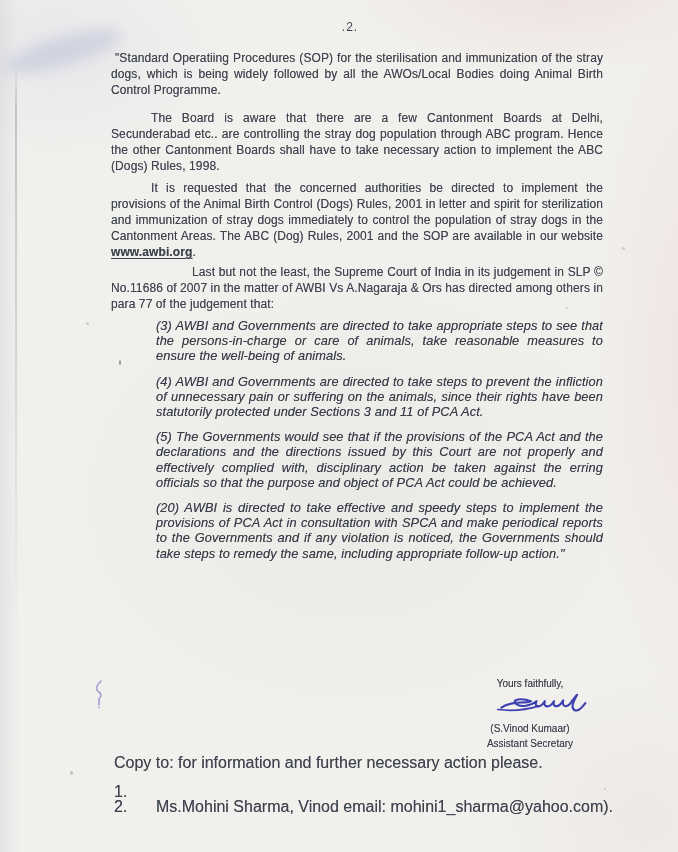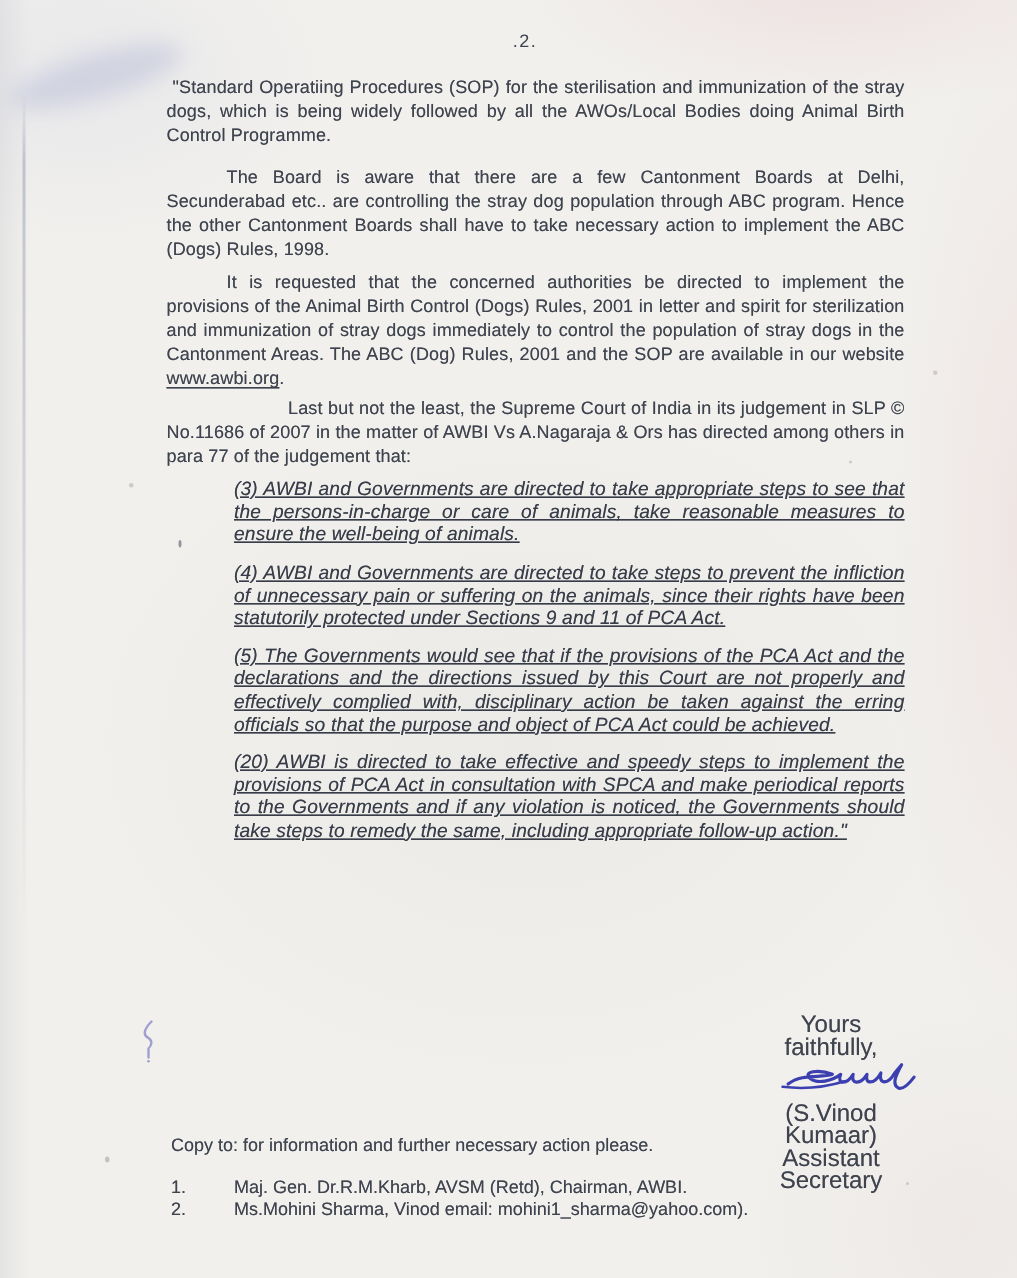--- a/index.html
+++ b/index.html
@@ -44,36 +44,36 @@
     font-size:12px; line-height:16px; text-align:justify;
     letter-spacing:0.1px; text-shadow:0 0 0.3px rgba(62,67,78,0.6);
   }
   .content p { margin:0; }
   .p1 { text-indent:4px;  margin-bottom:12px !important; }
   .p2 { text-indent:40px; margin-bottom:8px  !important; }
   .p3 { text-indent:40px; margin-bottom:6px  !important; }
   .p4 { text-indent:40px; margin-bottom:4px  !important; }
   .p5 { text-indent:81px; margin-bottom:6px  !important; }
   .p6 { margin-top:8px !important; }
-  .weblink { text-decoration:underline; text-underline-offset:2px; cursor:pointer; }
+  .weblink { text-decoration:underline; text-underline-offset:2px; cursor:pointer;font-weight:bold; }
   .quote {
     margin:0 0 10px 45px !important;
     font-style:italic; font-size:12.8px; line-height:15.2px;
-    color:#373c48; text-align:justify;text-decoration:underline;
+    color:#373c48; text-align:justify;
   }
   .closing {
-    position:absolute; left:502px; top:676px; width:104px;
-    text-align:center; font-size:16px; line-height:15px;
+    position:absolute; left:478px; top:676px; width:104px;
+    text-align:center; font-size:10px; line-height:15px;
     text-shadow:0 0 0.3px rgba(62,67,78,0.6);
   }
   .signature-wrap { height:24px; margin:1px 0 1px 14px; width:100px; }
   .pen-mark { position:absolute; left:92px; top:680px; width:14px; height:30px; opacity:0.85; }
   .copy-block {
     position:absolute; left:114px; top:755px; right:60px;
-    font-size:12px; line-height:16px;
+    font-size:16px; line-height:16px;
     text-shadow:0 0 0.3px rgba(62,67,78,0.6);
   }
   .copy-list { margin-top:13px; }
   .copy-item { display:flex; line-height:15px; }
   .copy-item .num { width:42px; flex:0 0 42px; }
 </style>
 </head>
 <body>
 
 <div class="page">
@@ -94,42 +94,41 @@
 
   <div class="page-number">.2.</div>
 
   <div class="content">
     <p class="p1">"Standard Operatiing Procedures (SOP) for the sterilisation and immunization of the stray dogs, which is being widely followed by all the AWOs/Local Bodies doing Animal Birth Control Programme.</p>
     <p class="p3">The Board is aware that there are a few Cantonment Boards at Delhi, Secunderabad etc.. are controlling the stray dog population through ABC program. Hence the other Cantonment Boards shall have to take necessary action to implement the ABC (Dogs) Rules, 1998.</p>
     <p class="p4"><span>It is requested that the concerned authorities be directed to implement the provisions of the Animal Birth Control (Dogs) Rules, 2001 in letter and spirit for sterilization and immunization of stray dogs immediately to control the population of stray dogs in the Cantonment Areas. The ABC (Dog) Rules, 2001 and the SOP are available in our website </span><span class="weblink">www.awbi.org</span><span>.</span></p>
     <p class="p5">Last but not the least, the Supreme Court of India in its judgement in SLP © No.11686 of 2007 in the matter of AWBI Vs A.Nagaraja &amp; Ors has directed among others in para 77 of the judgement that:</p>
 
     <p class="quote">(3) AWBI and Governments are directed to take appropriate steps to see that the persons-in-charge or care of animals, take reasonable measures to ensure the well-being of animals.</p>
-    <p class="quote">(4) AWBI and Governments are directed to take steps to prevent the infliction of unnecessary pain or suffering on the animals, since their rights have been statutorily protected under Sections 9 and 11 of PCA Act.</p>
+    <p class="quote">(4) AWBI and Governments are directed to take steps to prevent the infliction of unnecessary pain or suffering on the animals, since their rights have been statutorily protected under Sections 3 and 11 of PCA Act.</p>
     <p class="quote">(5) The Governments would see that if the provisions of the PCA Act and the declarations and the directions issued by this Court are not properly and effectively complied with, disciplinary action be taken against the erring officials so that the purpose and object of PCA Act could be achieved.</p>
     <p class="quote">(20) AWBI is directed to take effective and speedy steps to implement the provisions of PCA Act in consultation with SPCA and make periodical reports to the Governments and if any violation is noticed, the Governments should take steps to remedy the same, including appropriate follow-up action."</p>
 
   </div>
 
   <div class="closing">
     <div>Yours faithfully,</div>
     <svg class="signature-wrap" viewBox="0 0 100 26">
       <path d="M6 17 C 16 9, 30 13, 38 10 C 28 6, 16 8, 22 13 C 27 17, 38 15, 44 10 C 41 17, 48 18, 53 10 C 51 17, 58 18, 63 10 C 61 17, 68 18, 73 9 C 71 17, 78 18, 83 9 L 88 3 C 83 12, 81 18, 86 20 C 90 21, 94 16, 97 12" fill="none" stroke="#3c3fb0" stroke-width="2.3" stroke-linecap="round" stroke-linejoin="round"></path>
       <path d="M2 19 C 18 21, 34 19, 47 15" fill="none" stroke="#3c3fb0" stroke-width="1.8" stroke-linecap="round"></path>
     </svg>
     <div>(S.Vinod Kumaar)</div>
     <div>Assistant Secretary</div>
   </div>
 
   <div class="copy-block">
     <div>Copy to: for information and further necessary action please.</div>
     <div class="copy-list">
       <div class="copy-item">
         <span class="num">1.</span>
-        <span>Maj. Gen. Dr.R.M.Kharb, AVSM (Retd), Chairman, AWBI.</span>
       </div>
       <div class="copy-item">
         <span class="num">2.</span>
         <span>Ms.Mohini Sharma, Vinod email: mohini1_sharma@yahoo.com).</span>
       </div>
     </div>
   </div>
 
 </div>
 

